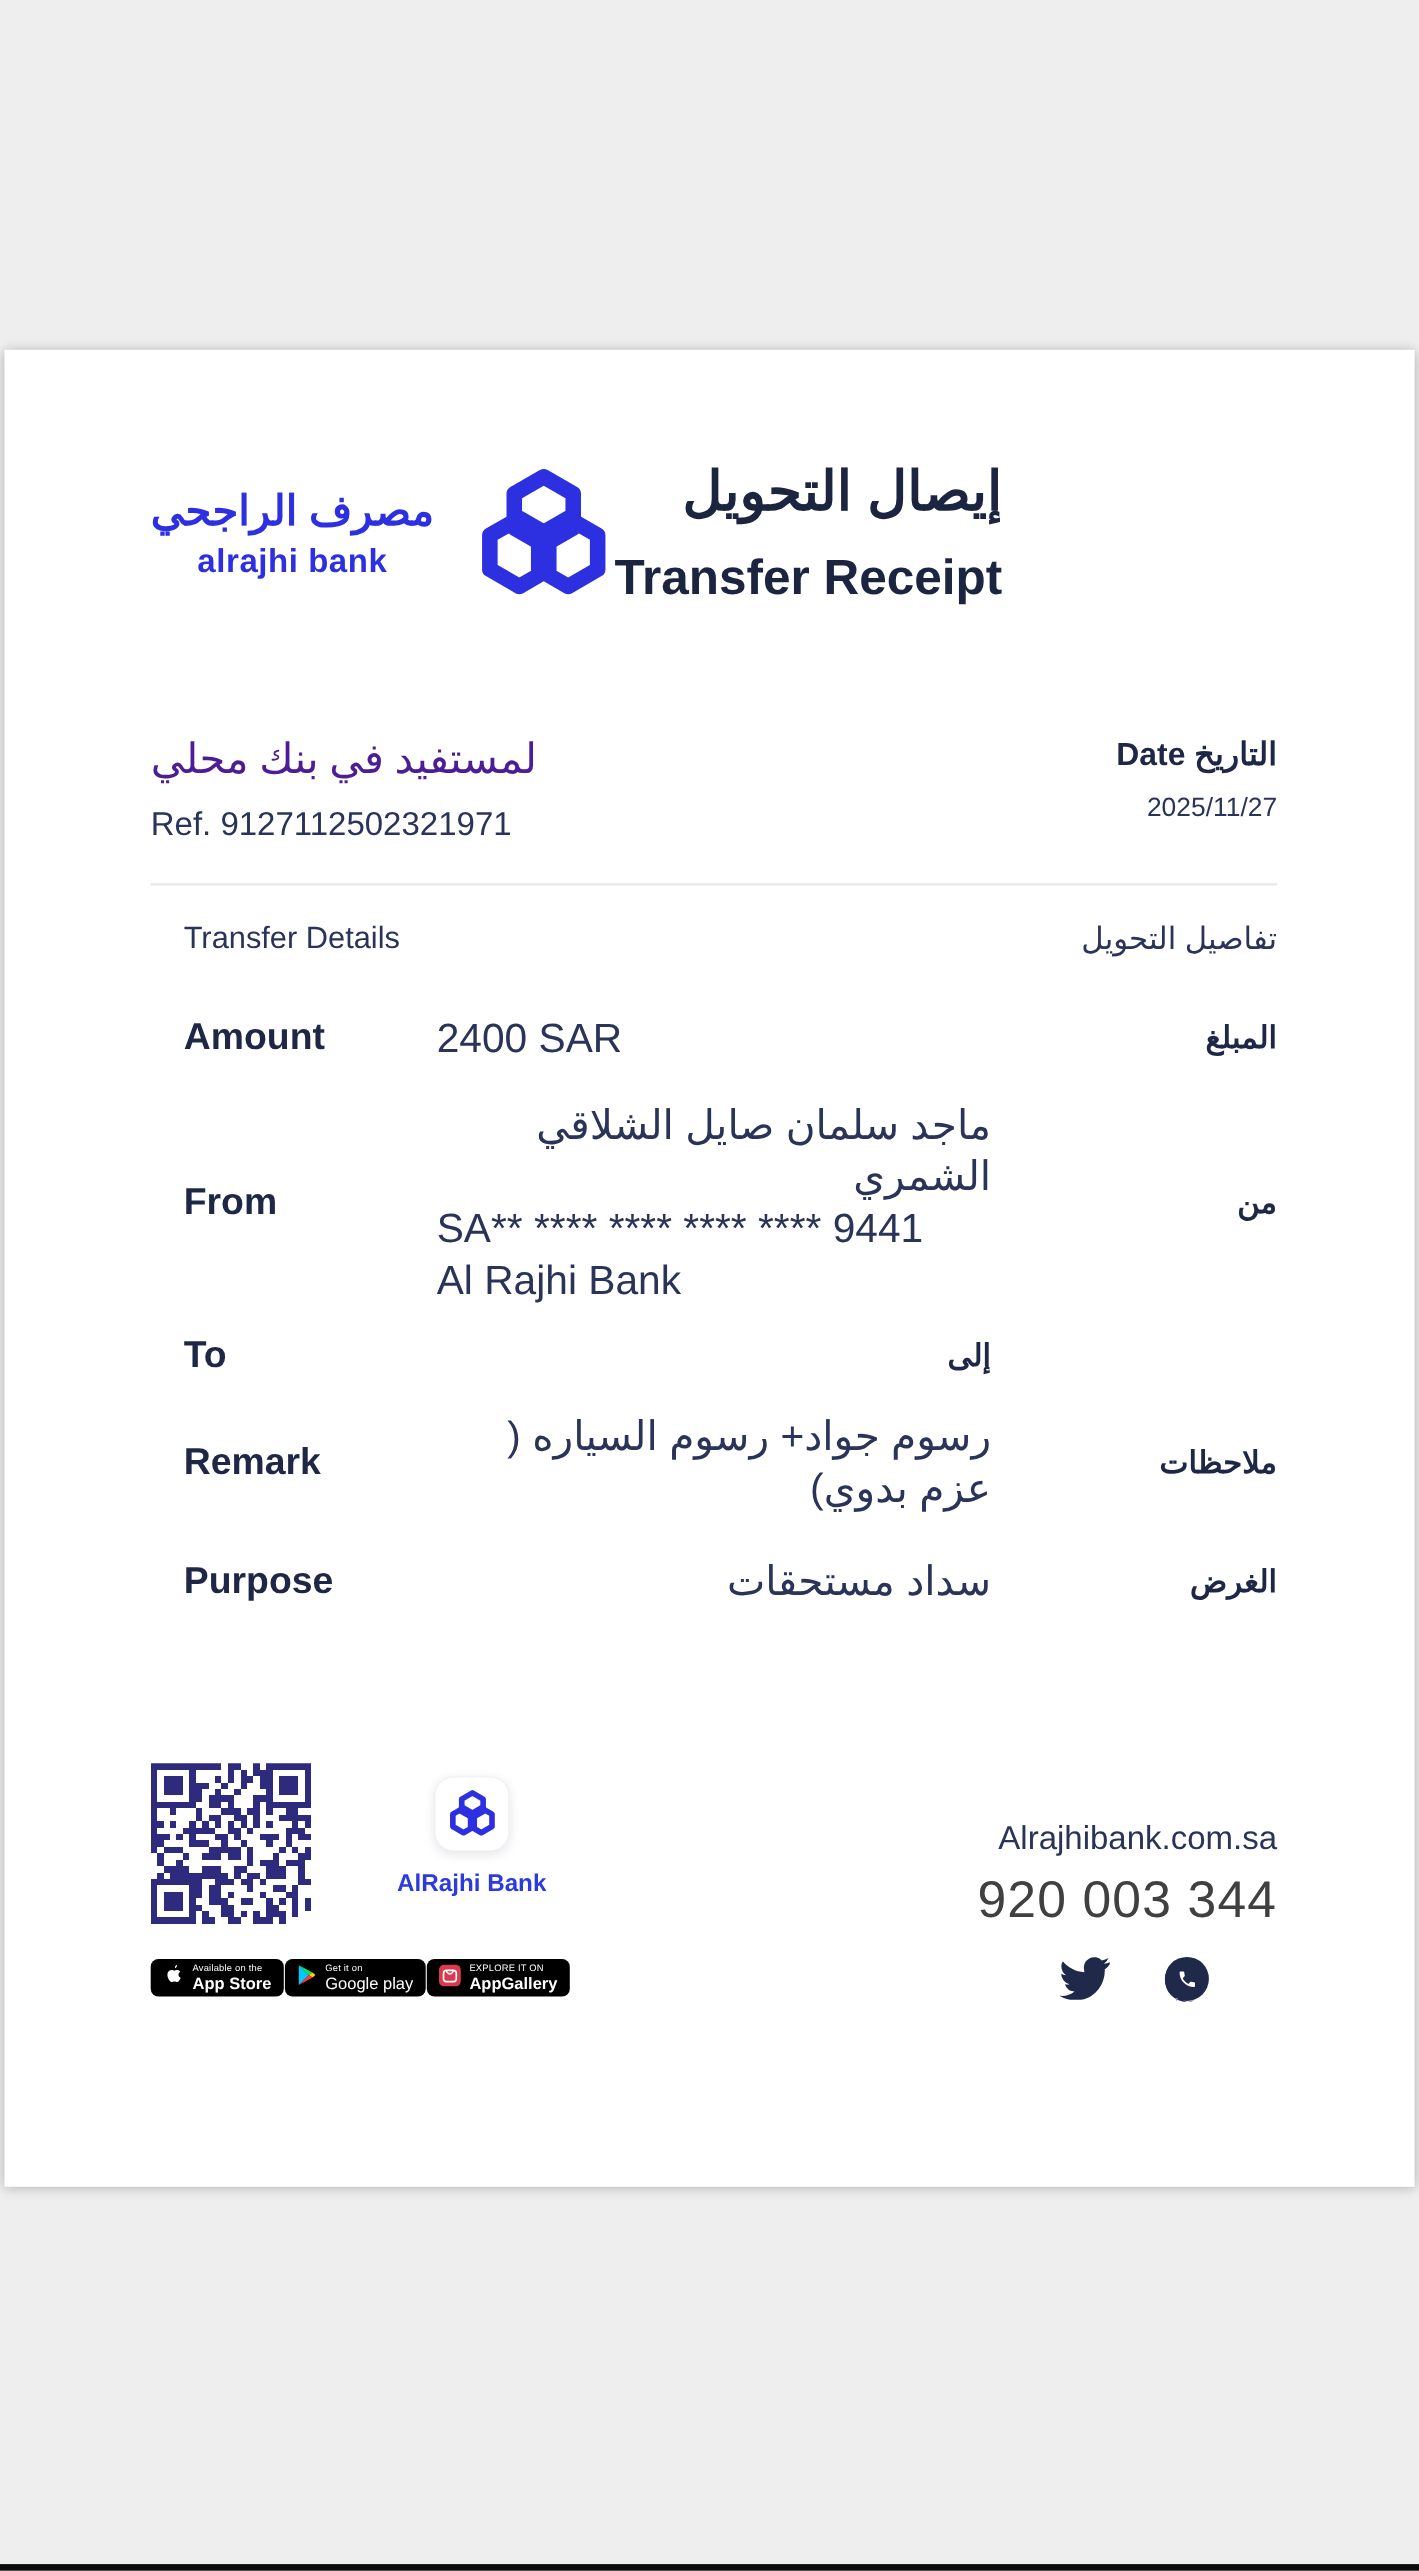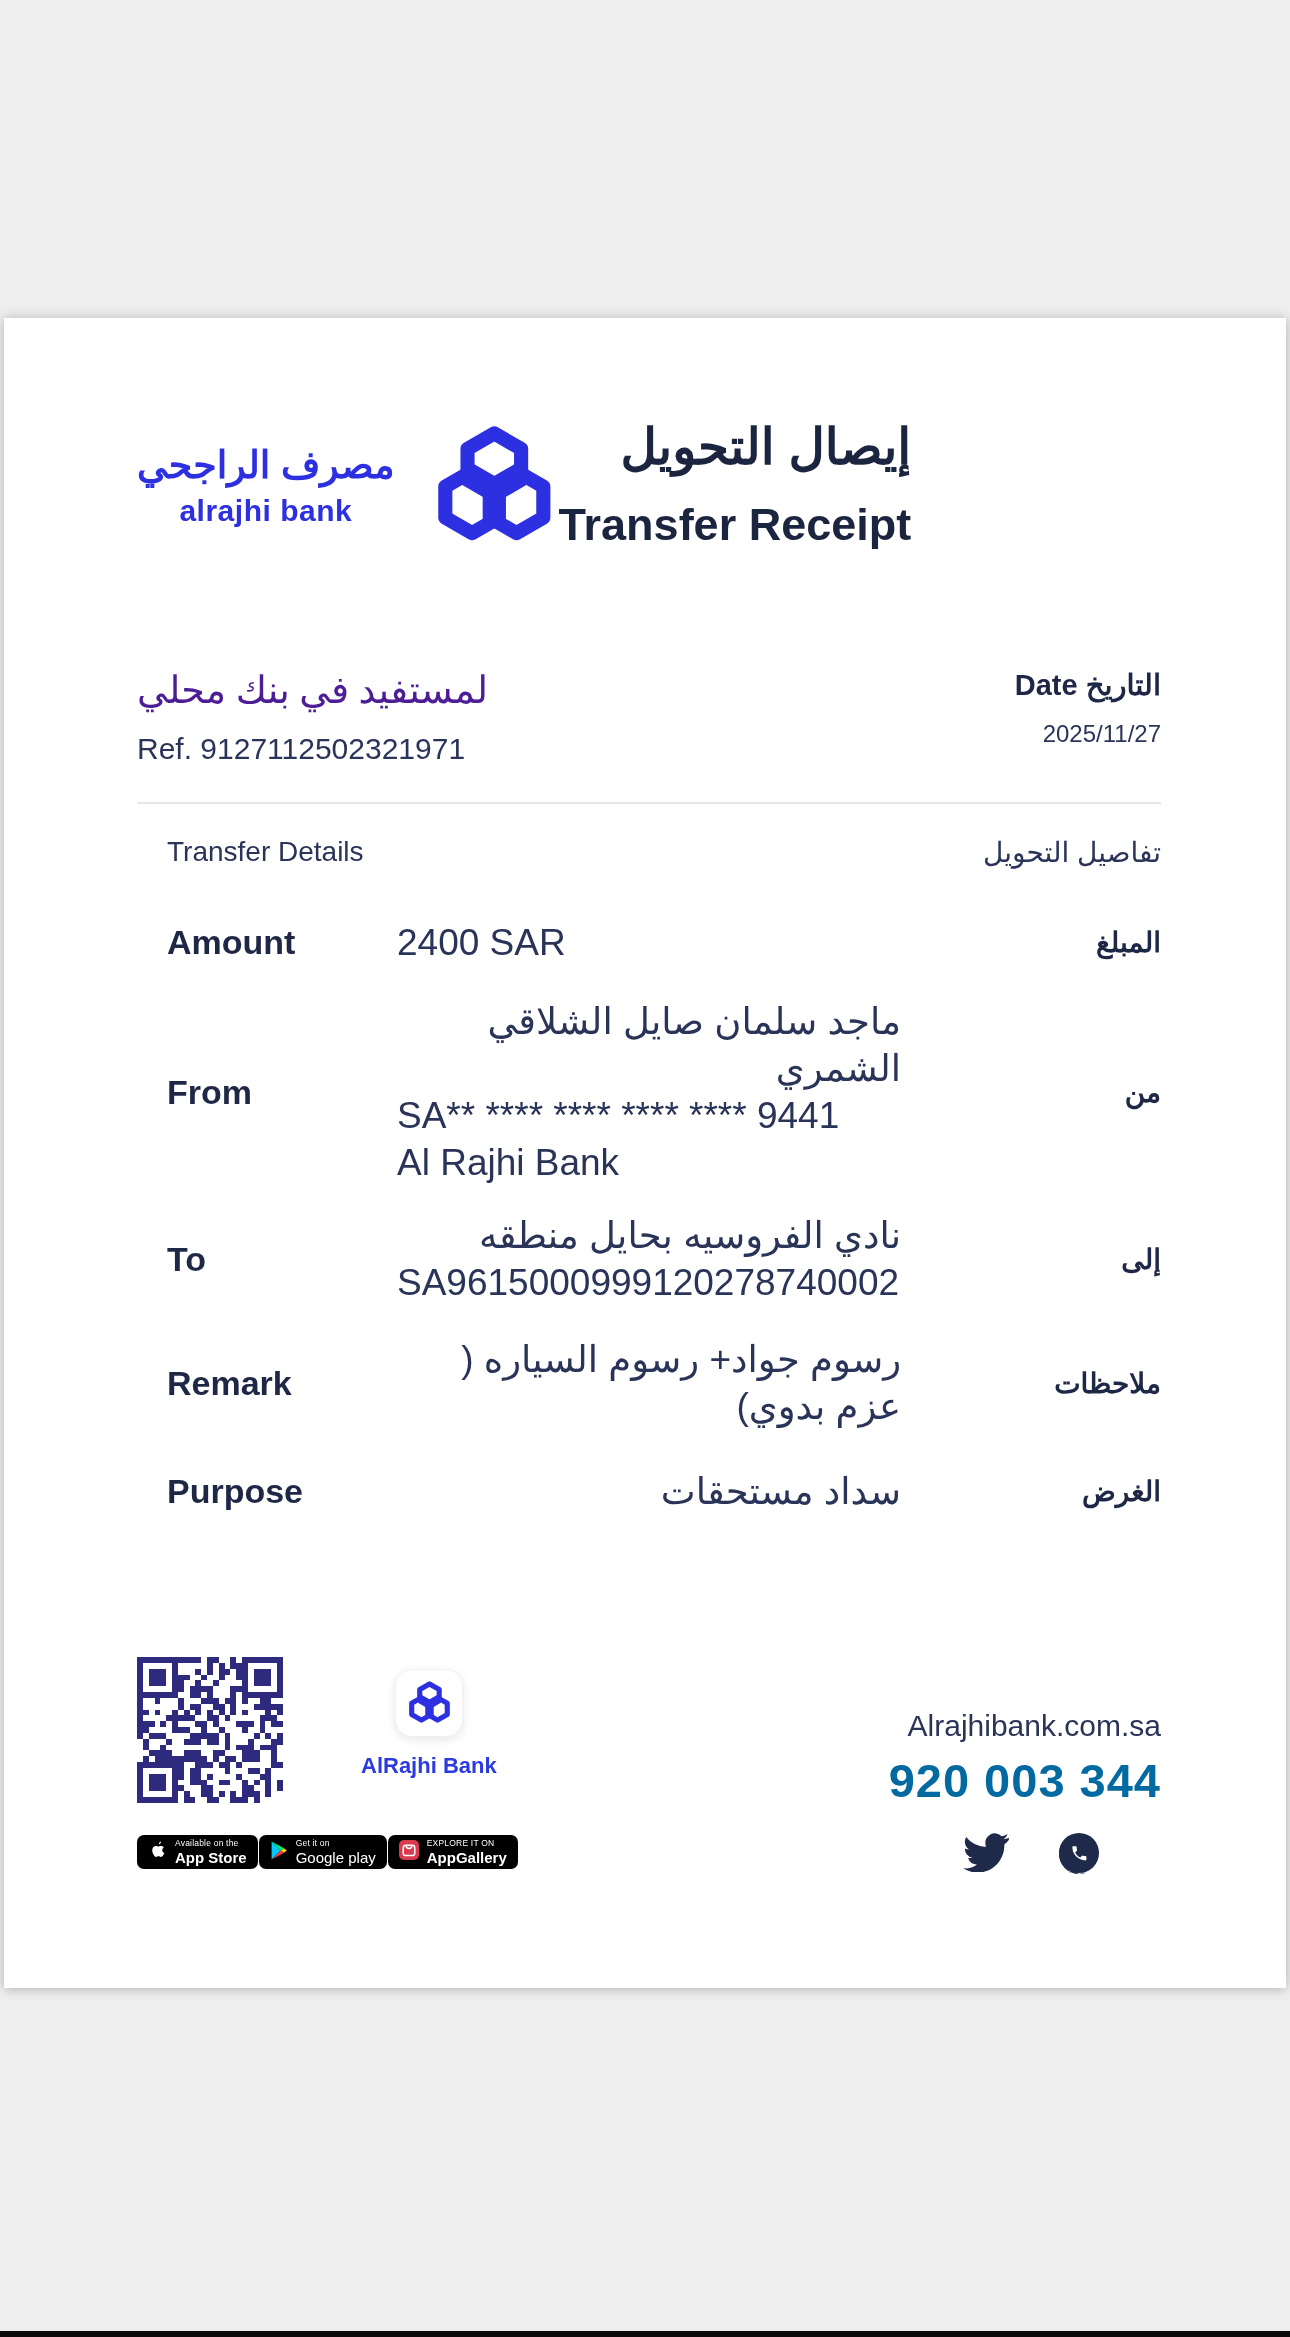--- a/index.html
+++ b/index.html
@@ -79,21 +79,21 @@
     height:34px; background:#000; border-radius:7px; color:#fff;
     display:flex; align-items:center; padding:0 11px; gap:8px; cursor:pointer;
   }
   .badge .b-txt { display:flex; flex-direction:column; justify-content:center; line-height:1; }
   .badge .b-top { font-size:8.5px; letter-spacing:.2px; }
   .badge .b-bottom { font-size:15px; font-weight:bold; margin-top:2px; white-space:nowrap; }
   .badge.google .b-bottom { font-weight:normal; }
 
   .f-right { text-align:right; padding-top:52px; color:#1f2a4a; }
   .website { font-size:30px; color:#2a3458; }
-  .phone { font-size:47px; margin-top:10px; letter-spacing:1px; color:#0369a1;font-weight:bold; }
+  .phone { font-size:47px; margin-top:10px; letter-spacing:1px; color:#404040; }
   .social { display:flex; justify-content:flex-end; gap:48px; margin-top:24px; margin-right:58px; }
   .social .icon { width:46px; height:42px; cursor:pointer; }
   .social svg { display:block; }
 
   .bottom-bar { position:absolute; left:0; right:0; bottom:0; height:6px; background:#0b0b0b; }
 </style>
 </head>
 <body>
 
 <svg width="0" height="0" style="position:absolute">
@@ -158,24 +158,20 @@
       <div class="val">
         <div dir="rtl">ماجد سلمان صايل الشلاقي الشمري</div>
         <div dir="ltr">SA** **** **** **** **** 9441</div>
         <div dir="ltr">Al Rajhi Bank</div>
       </div>
       <div class="lbl-ar" dir="rtl">من</div>
     </div>
 
     <div class="row row-to">
       <div class="lbl-en">To</div>
-      <div class="val">
-        <div dir="rtl">نادي الفروسيه بحايل منطقه</div>
-        <div dir="ltr">SA9615000999120278740002</div>
-      </div>
       <div class="lbl-ar" dir="rtl">إلى</div>
     </div>
 
     <div class="row row-remark">
       <div class="lbl-en">Remark</div>
       <div class="val" dir="rtl">رسوم جواد+ رسوم السياره ( عزم بدوي)</div>
       <div class="lbl-ar" dir="rtl">ملاحظات</div>
     </div>
 
     <div class="row row-purpose">

